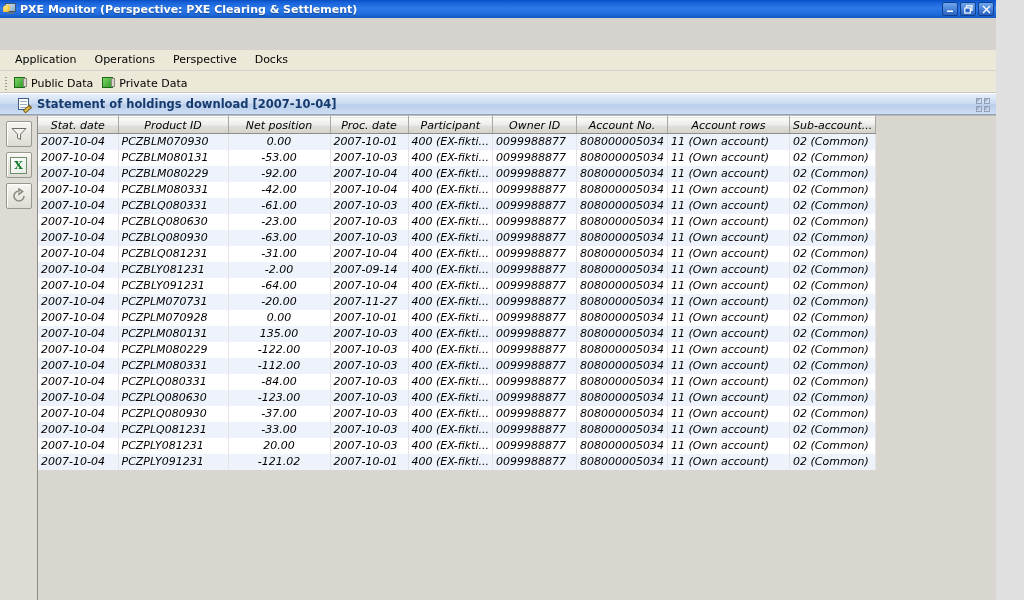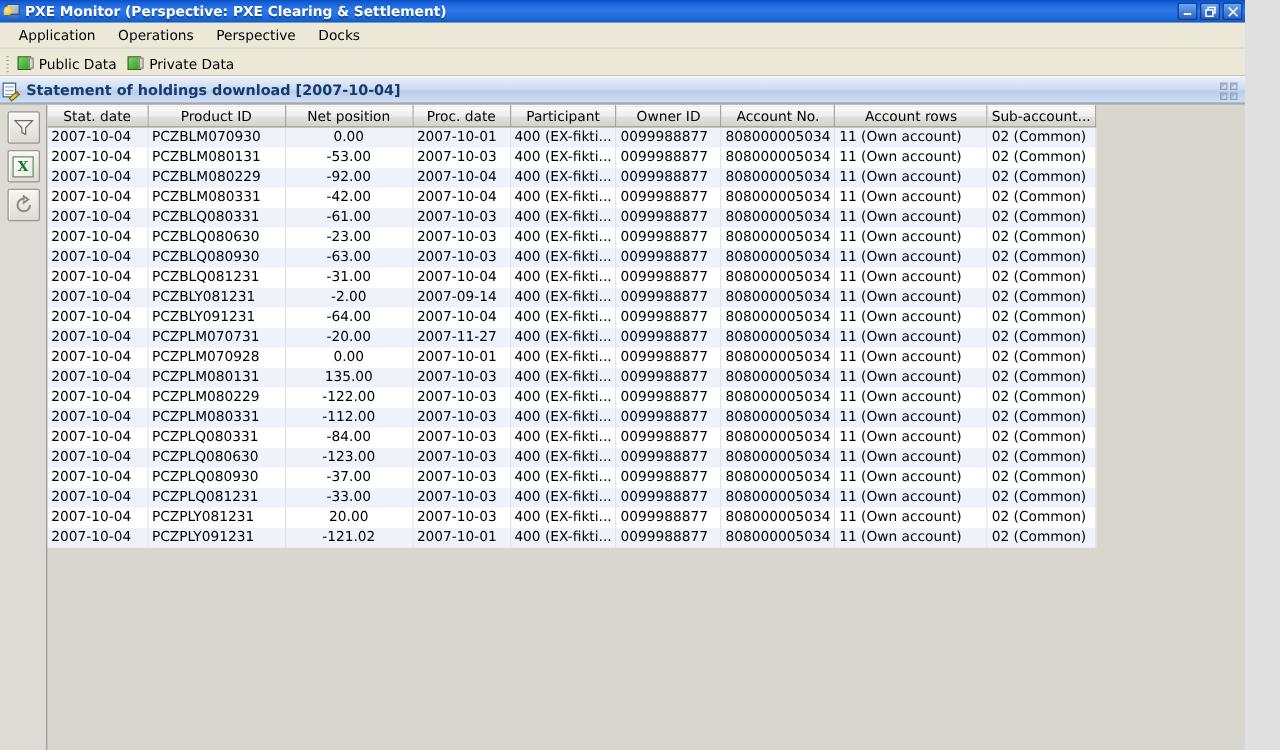--- a/index.html
+++ b/index.html
@@ -70,22 +70,23 @@
     color: #fff; font-size: 9px; line-height: 1;
     font-family: "DejaVu Sans", sans-serif;
   }
   .tb-btn svg { display:block; }
 
   
   .menubar {
     flex: 0 0 21px;
     background: #ece9d8;
     border-bottom: 1px solid #d6d3ce;
-    display: flex; align-items: center;
+    display: flex; 
     padding-left: 6px;
+    margin-top: 32px;
   }
   .menu-item {
     padding: 3px 9px;
     font-size: 11px;
     color: #000;
     cursor: default;
   }
 
   
   .toolbar {
@@ -128,21 +129,21 @@
     border: 1px solid #8d8a82;
   }
 
   
   .panel-header {
     flex: 0 0 22px;
     background: linear-gradient(to bottom, #e8effb 0%, #cddcf2 45%, #b9cde9 55%, #cfdef4 100%);
     border-top: 1px solid #ffffff;
     border-bottom: 1px solid #8ba0bc;
     display: flex; align-items: center;
-    padding: 0 4px 0 2px;
+    padding: 0 4px 0 18px;
     position: relative;
   }
   .ph-icon {
     width: 14px; height: 13px;
     margin-right: 5px;
     position: relative;
     flex: 0 0 14px;
   }
   .ph-icon .pg {
     position: absolute; left: 0; top: 0;
@@ -226,20 +227,21 @@
     display:flex; align-items:center; justify-content:center;
     color: #127a27; font-weight: bold; font-size: 11px;
     font-family: "DejaVu Serif", serif;
   }
 
   .table-wrap {
     flex: 1 1 auto;
     background: #d9d6d0;
     overflow: hidden;
     position: relative;
+    font-style: italic;
   }
   table.grid {
     border-collapse: collapse;
     table-layout: fixed;
     background: #fff;
     font-size: 11px;
   }
   table.grid th {
     background: linear-gradient(to bottom, #fbfbfa 0%, #ececea 48%, #e0dfdb 52%, #d4d2cc 100%);
     border-right: 1px solid #a9a79f;

